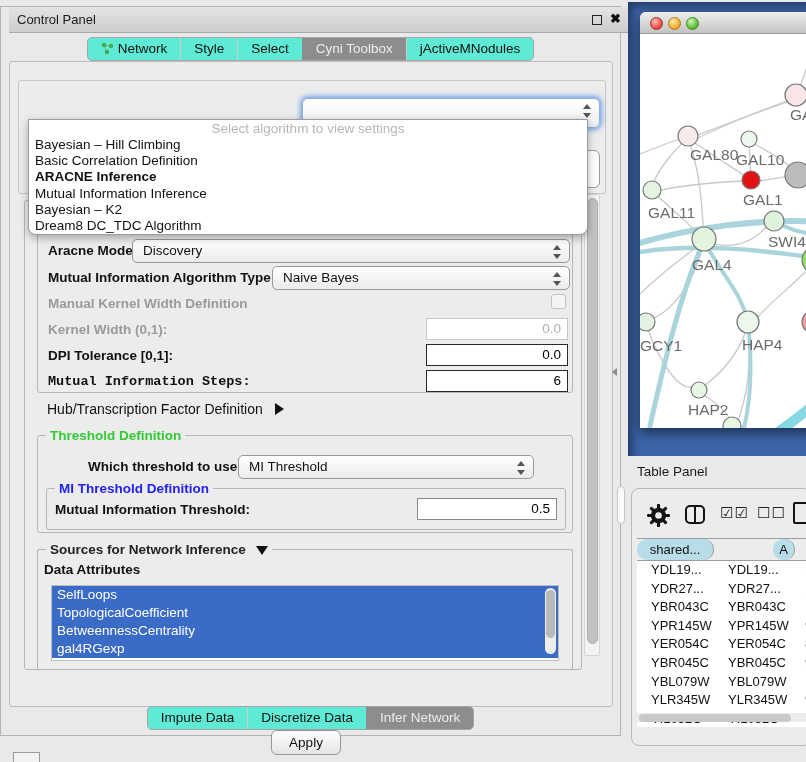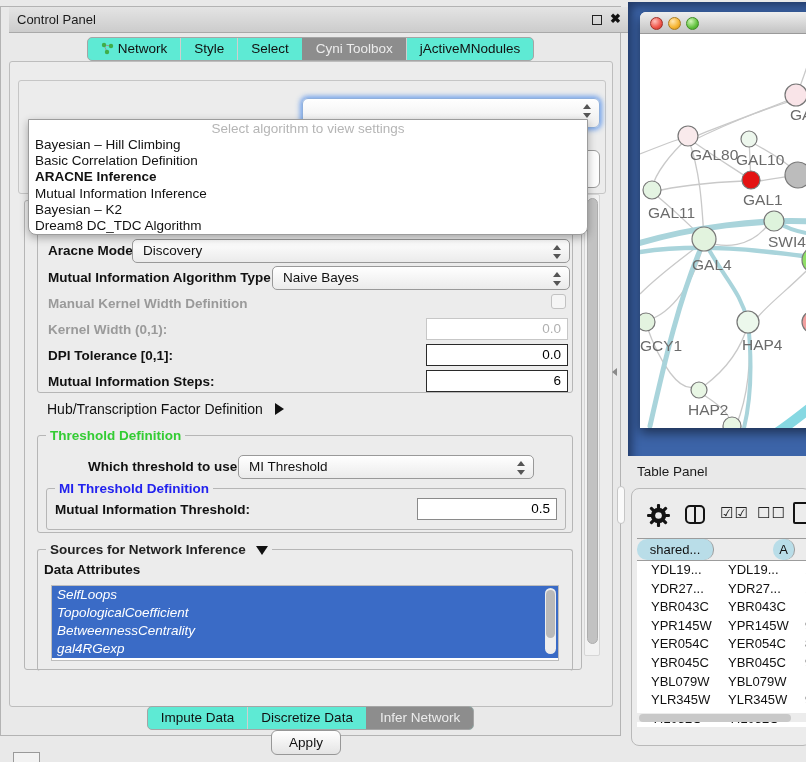--- a/index.html
+++ b/index.html
@@ -79,21 +79,21 @@
 
   .tri-right { display:inline-block; width:0; height:0; border-top:6px solid transparent;
     border-bottom:6px solid transparent; border-left:9px solid #111; vertical-align:-1px; margin-left:8px; }
   .tri-down { display:inline-block; width:0; height:0; border-left:6.5px solid transparent;
     border-right:6.5px solid transparent; border-top:9px solid #111; vertical-align:-1px; margin-left:6px; }
 
   
   #attr-list { position:absolute; left:26px; top:384px; width:508px; height:76px;
     background:#ffffff; border:1px solid #bdbdbd; overflow:hidden; }
   .attr-item { height:18px; line-height:18px; padding-left:5px; font-size:13.5px;
-    background:#3a6bc6; color:#fff; white-space:nowrap;font-style:italic; }
+    background:#3a6bc6; color:#fff; white-space:nowrap; }
   #attr-vscroll { position:absolute; right:2px; top:2px; width:11px; height:66px;
     background:#ededed; border-radius:6px; }
   #attr-vscroll-thumb { position:absolute; left:1px; top:2px; width:9px; height:48px;
     background:#b9b9b9; border-radius:5px; }
 
   
   #cyni-vscroll { position:absolute; left:574px; top:-2px; width:16px; height:462px;
     background:#f2f2f2; border:1px solid #d6d6d6; border-radius:2px; }
   #cyni-vscroll-thumb { position:absolute; left:1.5px; top:3px; width:11px; height:446px;
     background:#c2c2c2; border:1px solid #adadad; border-radius:6px; }
@@ -218,21 +218,21 @@
 
         <span class="lbl gray" style="left:10px; top:68px;">Manual Kernel Width Definition</span>
         <span class="checkbox-dim" style="left:513px; top:66px;"></span>
 
         <span class="lbl gray" style="left:10px; top:94px;">Kernel Width (0,1):</span>
         <div class="tfield dim" style="left:388px; top:90px; width:142px;">0.0</div>
 
         <span class="lbl bold" style="left:10px; top:120px;">DPI Tolerance [0,1]:</span>
         <div class="tfield active" style="left:388px; top:116px; width:142px;">0.0</div>
 
-        <span class="lbl bold" style="left:10px; top:146px;">Mutual Information Steps:</span>
+        <span class="lbl bold" style="left:10px; top:146px;font-family:Liberation Mono, monospace;">Mutual Information Steps:</span>
         <div class="tfield active" style="left:388px; top:142px; width:142px;">6</div>
       </div>
 
       <span class="lbl" style="left:22px; top:200px; font-size:14px;">
         <span>Hub/Transcription Factor Definition</span>
         <span class="tri-right"></span>
       </span>
 
       <div class="fieldset" style="left:12px; top:234px; width:536px; height:98px;">
         <span class="legend green">Threshold Definition</span>

